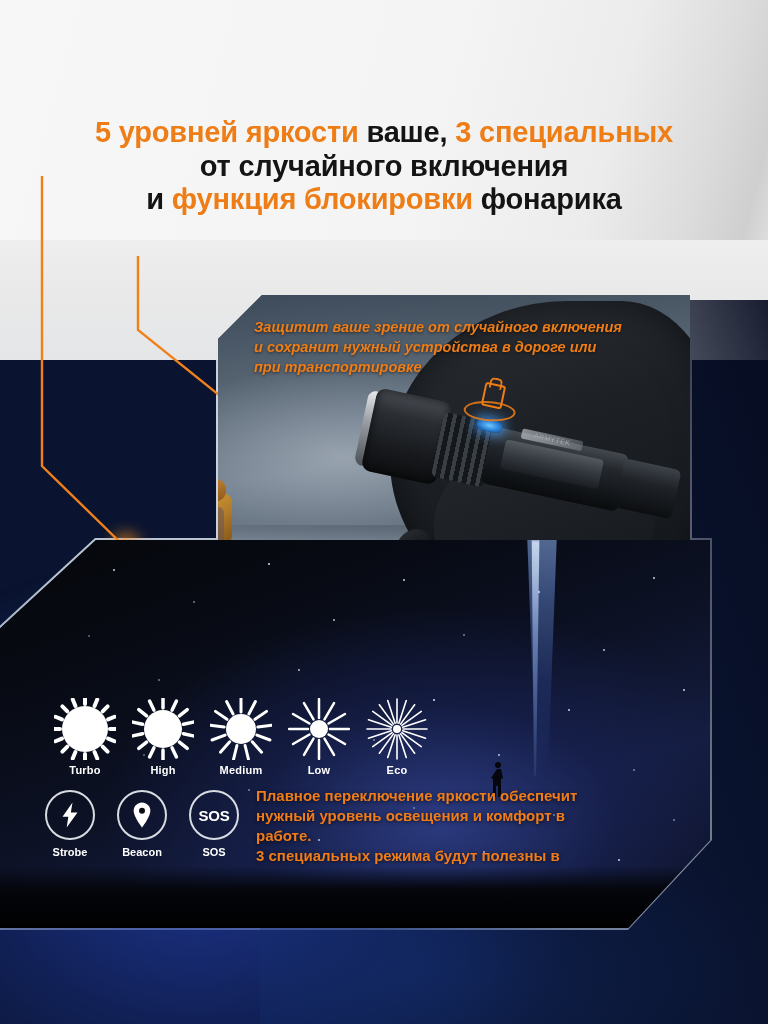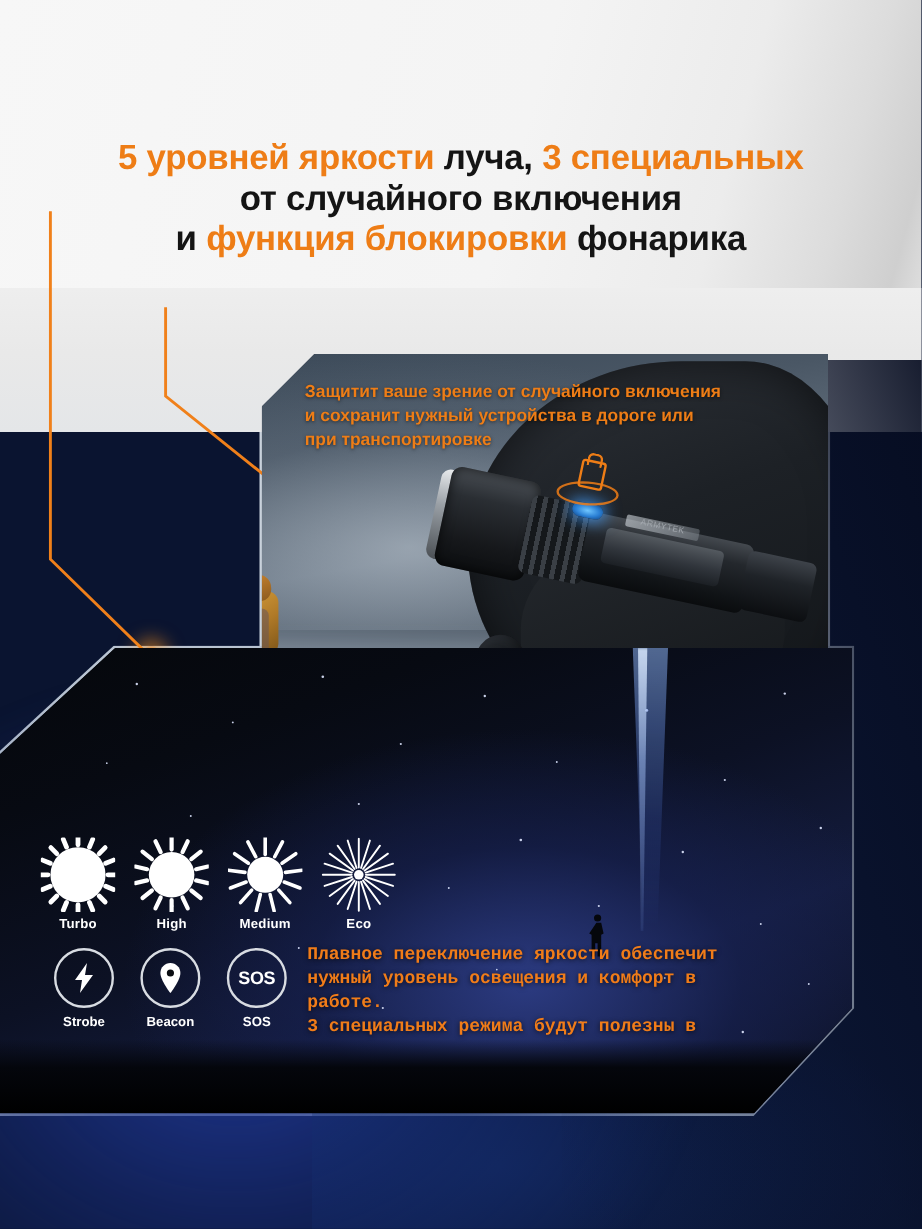--- a/index.html
+++ b/index.html
@@ -105,21 +105,21 @@
     font-size:7px;color:#cfd5db;text-align:center;line-height:10px;letter-spacing:.5px;}
   .t-lockbadge{position:absolute;left:88px;top:-36px;width:48px;height:44px;}
   .t-lockbadge .ring{position:absolute;left:0;top:22px;width:48px;height:16px;border:2px solid rgba(238,125,22,.85);
     border-radius:50%;transform:rotate(-8deg);}
   .t-lockbadge .lk{position:absolute;left:16px;top:4px;width:17px;height:20px;border:2px solid #ee7d16;border-radius:3px;}
   .t-lockbadge .lkb{position:absolute;left:20px;top:-2px;width:9px;height:9px;border:2px solid #ee7d16;border-bottom:none;border-radius:5px 5px 0 0;}
 
   
   .photo-caption{position:absolute;left:36px;top:22px;width:400px;color:#ee7d16;
     font-size:14.5px;font-weight:bold;line-height:1.38;text-shadow:0 1px 3px rgba(0,0,0,.55);}
-  .photo-caption span{display:block;}
+  .photo-caption span{display:block;font-style:italic;}
 
   
   .bottom-panel{position:absolute;left:-6px;top:540px;width:716px;height:388px;
     clip-path:polygon(102px 0, 100% 0, 100% 300px, 634px 100%, 0 100%, 0 94px);
     background:#05070b;overflow:hidden;}
   .bottom-border{position:absolute;left:-8px;top:538px;width:720px;height:392px;
     clip-path:polygon(103px 0,100% 0,100% 302px,636px 100%,0 100%,0 95px);
     background:#b9c4d2;z-index:-1;}
   .bp-night{position:absolute;left:0;top:0;width:100%;height:100%;
     background:
@@ -129,50 +129,50 @@
   .beam{position:absolute;left:470px;top:-8px;width:150px;height:240px;
     background:linear-gradient(182deg, rgba(150,190,255,.55) 0%, rgba(110,150,235,.42) 30%, rgba(70,105,200,.22) 62%, rgba(40,60,140,0) 100%);
     clip-path:polygon(42% 0, 62% 0, 56% 100%, 48% 100%);filter:blur(2.2px);}
   .beam2{position:absolute;left:486px;top:0;width:110px;height:236px;
     background:linear-gradient(182deg, rgba(220,235,255,.85) 0%, rgba(170,200,255,.5) 40%, rgba(110,150,230,.12) 100%);
     clip-path:polygon(47% 0, 54% 0, 51% 100%, 49% 100%);filter:blur(1.4px);}
   .beam-person{position:absolute;left:490px;top:218px;width:30px;height:42px;}
   .bp-horizon{position:absolute;left:0;bottom:0;width:100%;height:62px;
     background:linear-gradient(180deg,rgba(10,16,34,0) 0%, #04060c 38%, #000 100%);}
 
-  .modes-row{position:absolute;left:32px;top:158px;display:flex;gap:0;}
+  .modes-row{position:absolute;left:52px;top:158px;display:flex;gap:0;}
   .mode{width:78px;text-align:center;}
   .mode .glyph{height:62px;display:flex;align-items:center;justify-content:center;}
   .mode .lbl{color:#ffffff;font-size:11px;font-weight:bold;margin-top:4px;letter-spacing:.2px;}
 
   .spec-row{position:absolute;left:40px;top:250px;display:flex;gap:0;}
   .spec{width:72px;text-align:center;}
   .spec .circ{width:46px;height:46px;border:2px solid #d8dce2;border-radius:50%;margin:0 auto;
     display:flex;align-items:center;justify-content:center;}
   .spec .lbl{color:#fff;font-size:11px;font-weight:bold;margin-top:6px;}
   .sos-txt{color:#fff;font-size:15px;font-weight:bold;letter-spacing:-.3px;}
 
   .bottom-caption{position:absolute;left:262px;top:246px;width:430px;color:#f07c19;
-    font-size:15px;font-weight:bold;line-height:1.34;text-shadow:0 1px 4px rgba(0,0,0,.7);font-family:Liberation Mono, monospace;}
+    font-size:15px;font-weight:bold;line-height:1.34;text-shadow:0 1px 4px rgba(0,0,0,.7);}
   .bottom-caption span{display:block;}
 </style>
 </head>
 <body>
 
 <div id="stage">
 
   <div class="bg-base"></div>
   <div class="bg-white-top"></div>
   <div class="bg-white-fade"></div>
   <div class="bg-blue-glow"></div>
   <div class="bg-blue-glow2"></div>
   <div class="bg-right-dark"></div>
 
   <div class="headline">
-    <span class="l"><span class="o">5 уровней яркости</span><span> луча, </span><span class="o">3 специальных</span></span>
+    <span class="l"><span class="o">5 уровней яркости</span><span> ваше, </span><span class="o">3 специальных</span></span>
     <span class="l">от случайного включения</span>
     <span class="l"><span>и </span><span class="o">функция блокировки</span><span> фонарика</span></span>
   </div>
 
   <svg class="connectors" viewBox="0 0 768 1024">
     <polyline points="42,176 42,466 130,552" fill="none" stroke="#f0801a" stroke-width="2.4"></polyline>
     <polyline points="138,256 138,330 290,452" fill="none" stroke="#f0801a" stroke-width="2.4"></polyline>
   </svg>
   <div class="dot-glow"></div>
 
@@ -329,20 +329,40 @@
               <line x1="14.123949140333082" y1="28.950876435659506" x2="0.22602490296032585" y2="27.26336291208498" stroke="#ffffff" stroke-width="3" stroke-linecap="round"></line>
               <line x1="17.00927427980784" y1="21.342899305570356" x2="5.487500157296651" y2="13.389992851334178" stroke="#ffffff" stroke-width="3" stroke-linecap="round"></line>
               <line x1="23.099706075255938" y1="15.947247563895429" x2="16.593581666643182" y2="3.5508632047504882" stroke="#ffffff" stroke-width="3" stroke-linecap="round"></line>
             </svg>
           </div>
           <div class="lbl">Medium</div>
         </div>
         <div class="mode">
           <div class="glyph">
             <svg viewBox="0 0 62 62" width="62" height="62">
+              <circle cx="31" cy="31" r="9" fill="#ffffff"></circle>
+              <line x1="31" y1="20" x2="31.000000000000004" y2="1" stroke="#ffffff" stroke-width="2.5" stroke-linecap="round"></line>
+              <line x1="36.5" y1="21.473720558371173" x2="46" y2="5.01923788646684" stroke="#ffffff" stroke-width="2.5" stroke-linecap="round"></line>
+              <line x1="40.52627944162882" y1="25.5" x2="56.98076211353316" y2="16" stroke="#ffffff" stroke-width="2.5" stroke-linecap="round"></line>
+              <line x1="42" y1="31" x2="61" y2="31" stroke="#ffffff" stroke-width="2.5" stroke-linecap="round"></line>
+              <line x1="40.52627944162883" y1="36.5" x2="56.98076211353316" y2="45.99999999999999" stroke="#ffffff" stroke-width="2.5" stroke-linecap="round"></line>
+              <line x1="36.5" y1="40.52627944162883" x2="46" y2="56.98076211353316" stroke="#ffffff" stroke-width="2.5" stroke-linecap="round"></line>
+              <line x1="31" y1="42" x2="31.000000000000004" y2="61" stroke="#ffffff" stroke-width="2.5" stroke-linecap="round"></line>
+              <line x1="25.499999999999996" y1="40.52627944162882" x2="15.999999999999993" y2="56.98076211353315" stroke="#ffffff" stroke-width="2.5" stroke-linecap="round"></line>
+              <line x1="21.473720558371177" y1="36.5" x2="5.019237886466847" y2="46.000000000000014" stroke="#ffffff" stroke-width="2.5" stroke-linecap="round"></line>
+              <line x1="20" y1="31" x2="1" y2="31.000000000000004" stroke="#ffffff" stroke-width="2.5" stroke-linecap="round"></line>
+              <line x1="21.473720558371177" y1="25.5" x2="5.019237886466843" y2="15.999999999999996" stroke="#ffffff" stroke-width="2.5" stroke-linecap="round"></line>
+              <line x1="25.499999999999993" y1="21.473720558371177" x2="15.999999999999986" y2="5.019237886466847" stroke="#ffffff" stroke-width="2.5" stroke-linecap="round"></line>
+            </svg>
+          </div>
+          <div class="lbl">Low</div>
+        </div>
+        <div class="mode">
+          <div class="glyph">
+            <svg viewBox="0 0 62 62" width="62" height="62">
               <circle cx="31" cy="31" r="4" fill="#ffffff"></circle>
               <line x1="31" y1="25" x2="31.000000000000004" y2="1" stroke="#ffffff" stroke-width="1.6" stroke-linecap="round"></line>
               <line x1="32.85410196624969" y1="25.293660902229078" x2="40.270509831248425" y2="2.4683045111453943" stroke="#ffffff" stroke-width="1.6" stroke-linecap="round"></line>
               <line x1="34.52671151375484" y1="26.145898033750314" x2="48.633557568774194" y2="6.729490168751575" stroke="#ffffff" stroke-width="1.6" stroke-linecap="round"></line>
               <line x1="35.85410196624969" y1="27.47328848624516" x2="55.270509831248425" y2="13.366442431225806" stroke="#ffffff" stroke-width="1.6" stroke-linecap="round"></line>
               <line x1="36.70633909777092" y1="29.145898033750317" x2="59.53169548885461" y2="21.72949016875158" stroke="#ffffff" stroke-width="1.6" stroke-linecap="round"></line>
               <line x1="37" y1="31" x2="61" y2="31" stroke="#ffffff" stroke-width="1.6" stroke-linecap="round"></line>
               <line x1="36.70633909777092" y1="32.85410196624969" x2="59.53169548885461" y2="40.27050983124842" stroke="#ffffff" stroke-width="1.6" stroke-linecap="round"></line>
               <line x1="35.85410196624969" y1="34.52671151375484" x2="55.270509831248425" y2="48.633557568774194" stroke="#ffffff" stroke-width="1.6" stroke-linecap="round"></line>
               <line x1="34.52671151375484" y1="35.85410196624969" x2="48.633557568774194" y2="55.270509831248425" stroke="#ffffff" stroke-width="1.6" stroke-linecap="round"></line>

